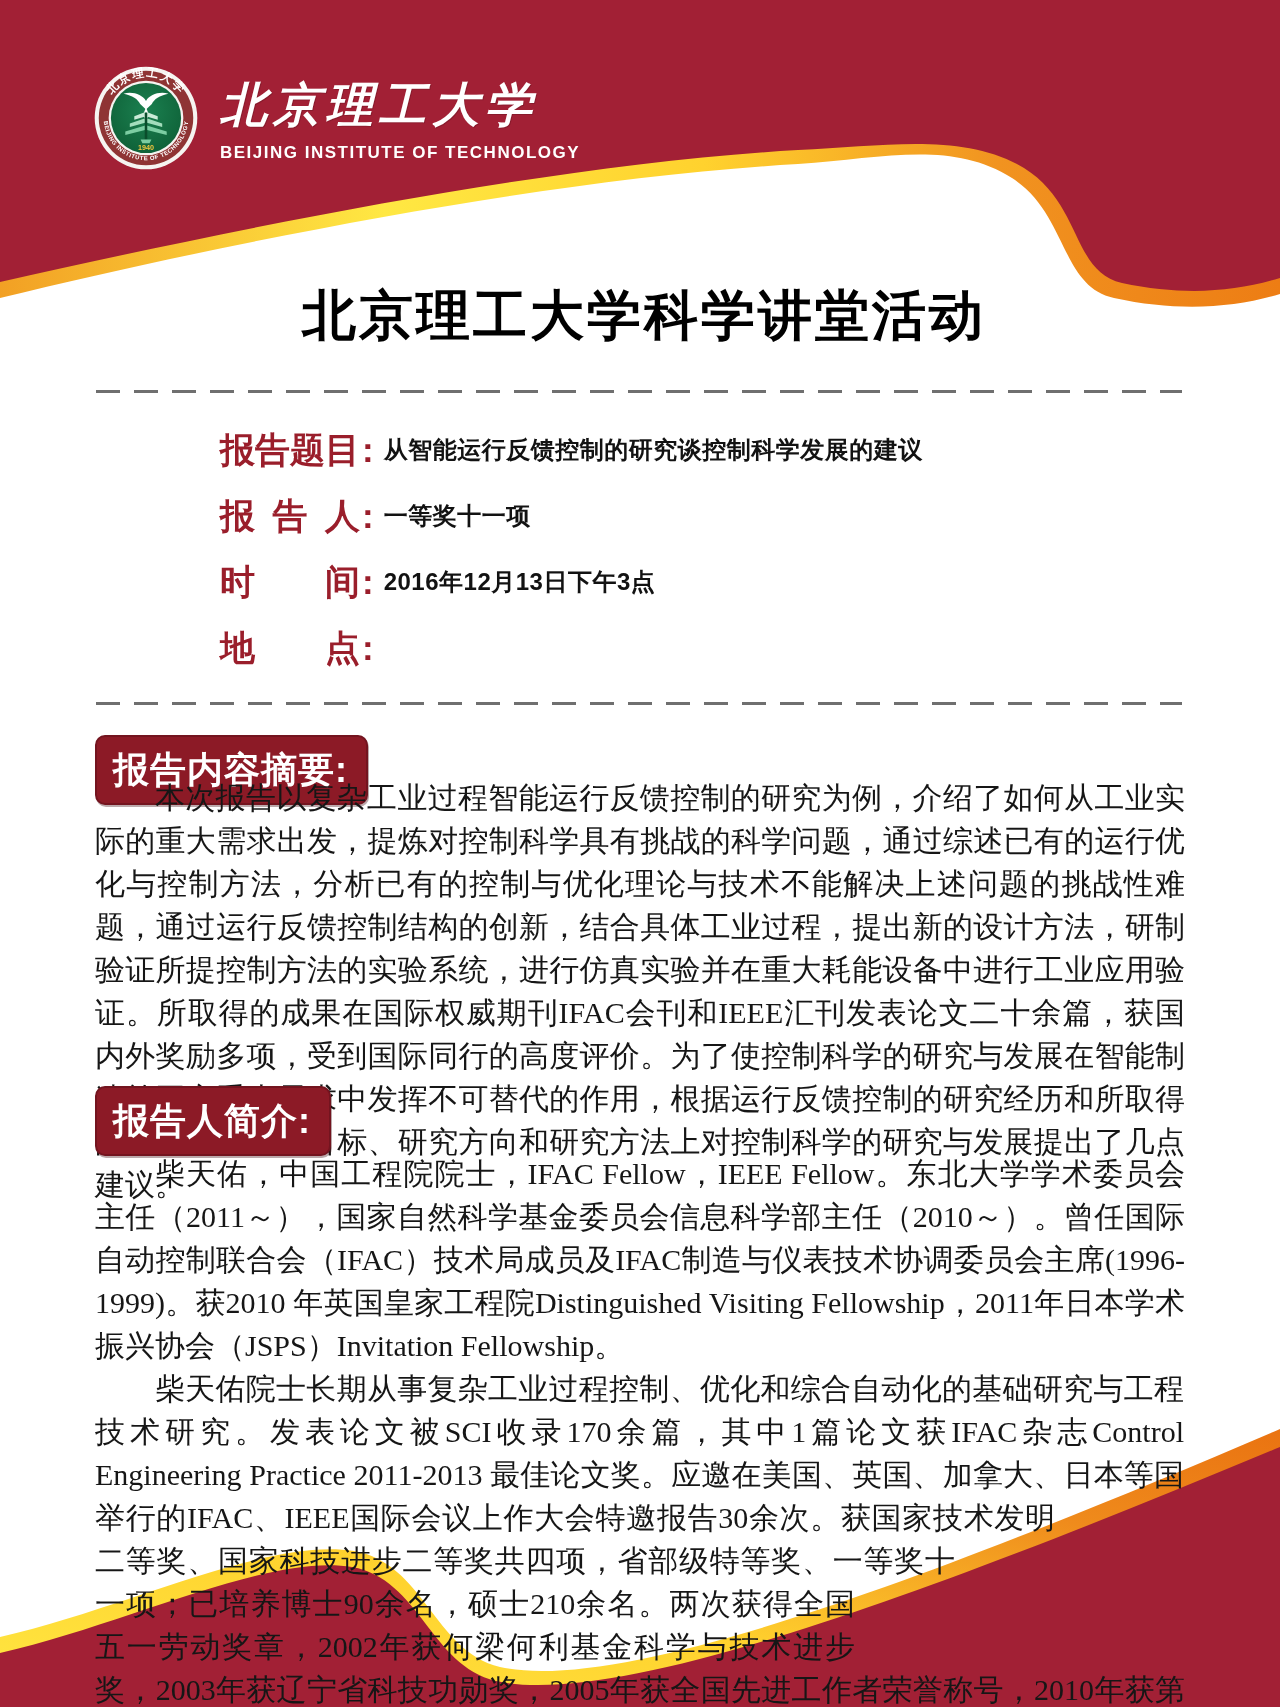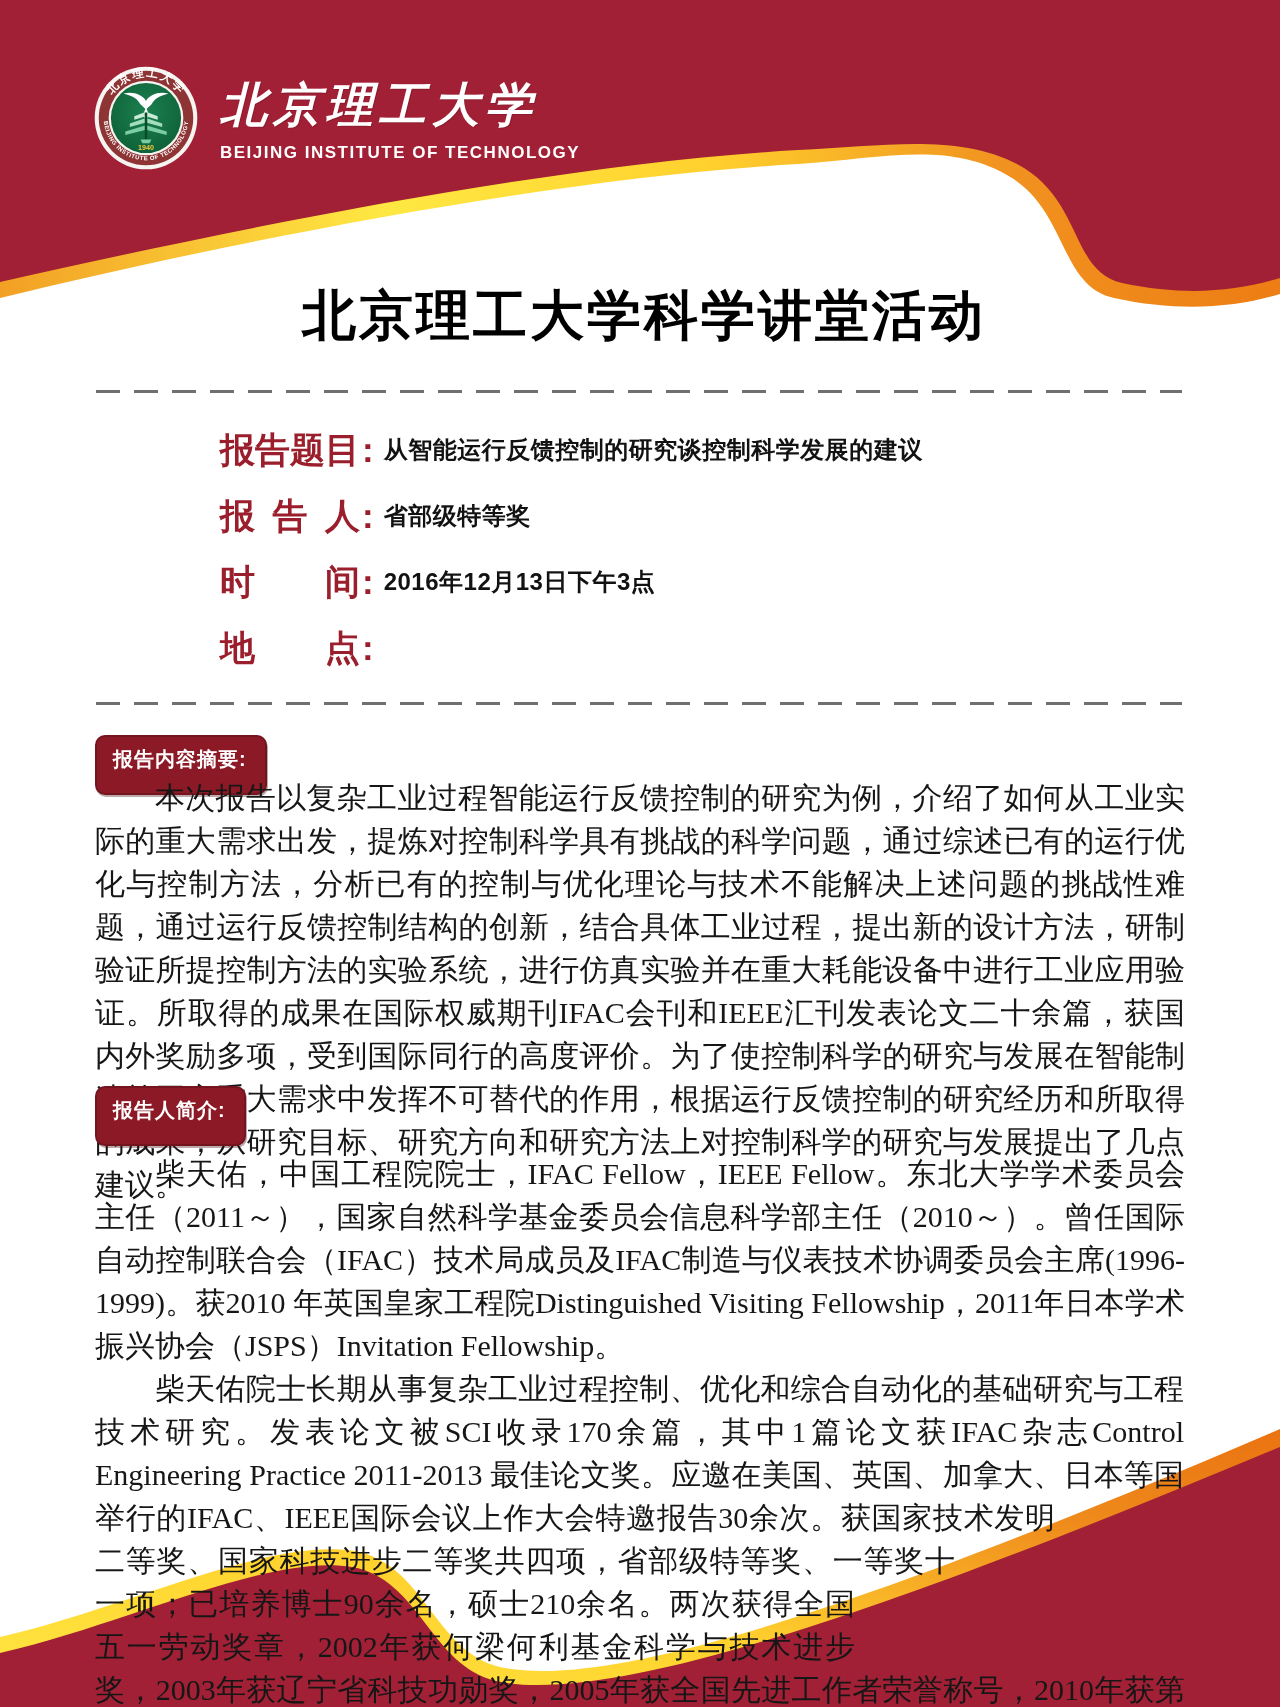--- a/index.html
+++ b/index.html
@@ -44,22 +44,22 @@
   .info-row{display:flex;align-items:flex-end;margin-bottom:26px;line-height:40px;}
   .info-label{
     display:inline-block;width:140px;color:#9A1E2B;font-weight:800;font-size:35px;
     text-align:justify;text-align-last:justify;white-space:nowrap;
   }
   .info-colon{color:#9A1E2B;font-weight:800;font-size:35px;margin:0 10px 0 2px;}
   .info-value{color:#121212;font-weight:700;font-size:24px;letter-spacing:0.5px;white-space:nowrap;}
 
   .badge{
     position:absolute;left:95px;z-index:2;
-    background:#8C1A26;color:#ffffff;font-weight:800;font-size:20px;
-    padding:9px 18px 20px 16px;border-radius:10px;
+    background:#8C1A26;color:#ffffff;font-weight:800;font-size:36px;
+    padding:9px 18px 8px 16px;border-radius:10px;
     border:2px solid #73141f;box-shadow:1px 2px 0 rgba(60,10,15,.35);
     letter-spacing:1px;
   }
   .badge1{top:735px;}
   .badge2{top:1086px;}
 
   .body-text{
     font-family:"Liberation Serif",serif;
     font-size:30px;line-height:43px;color:#161616;
     text-align:justify;text-indent:2em;margin:0;
@@ -147,21 +147,21 @@
 
   <div class="info">
     <div class="info-row">
       <span class="info-label">报告题目</span>
         <span class="info-colon">:</span>
       <span class="info-value">从智能运行反馈控制的研究谈控制科学发展的建议</span>
     </div>
     <div class="info-row">
       <span class="info-label">报 告 人</span>
         <span class="info-colon">:</span>
-      <span class="info-value">省部级特等奖</span>
+      <span class="info-value">一等奖十一项</span>
     </div>
     <div class="info-row">
       <span class="info-label">时 间</span>
         <span class="info-colon">:</span>
       <span class="info-value">2016年12月13日下午3点</span>
     </div>
     <div class="info-row">
       <span class="info-label">地 点</span>
         <span class="info-colon">:</span>
     </div>

